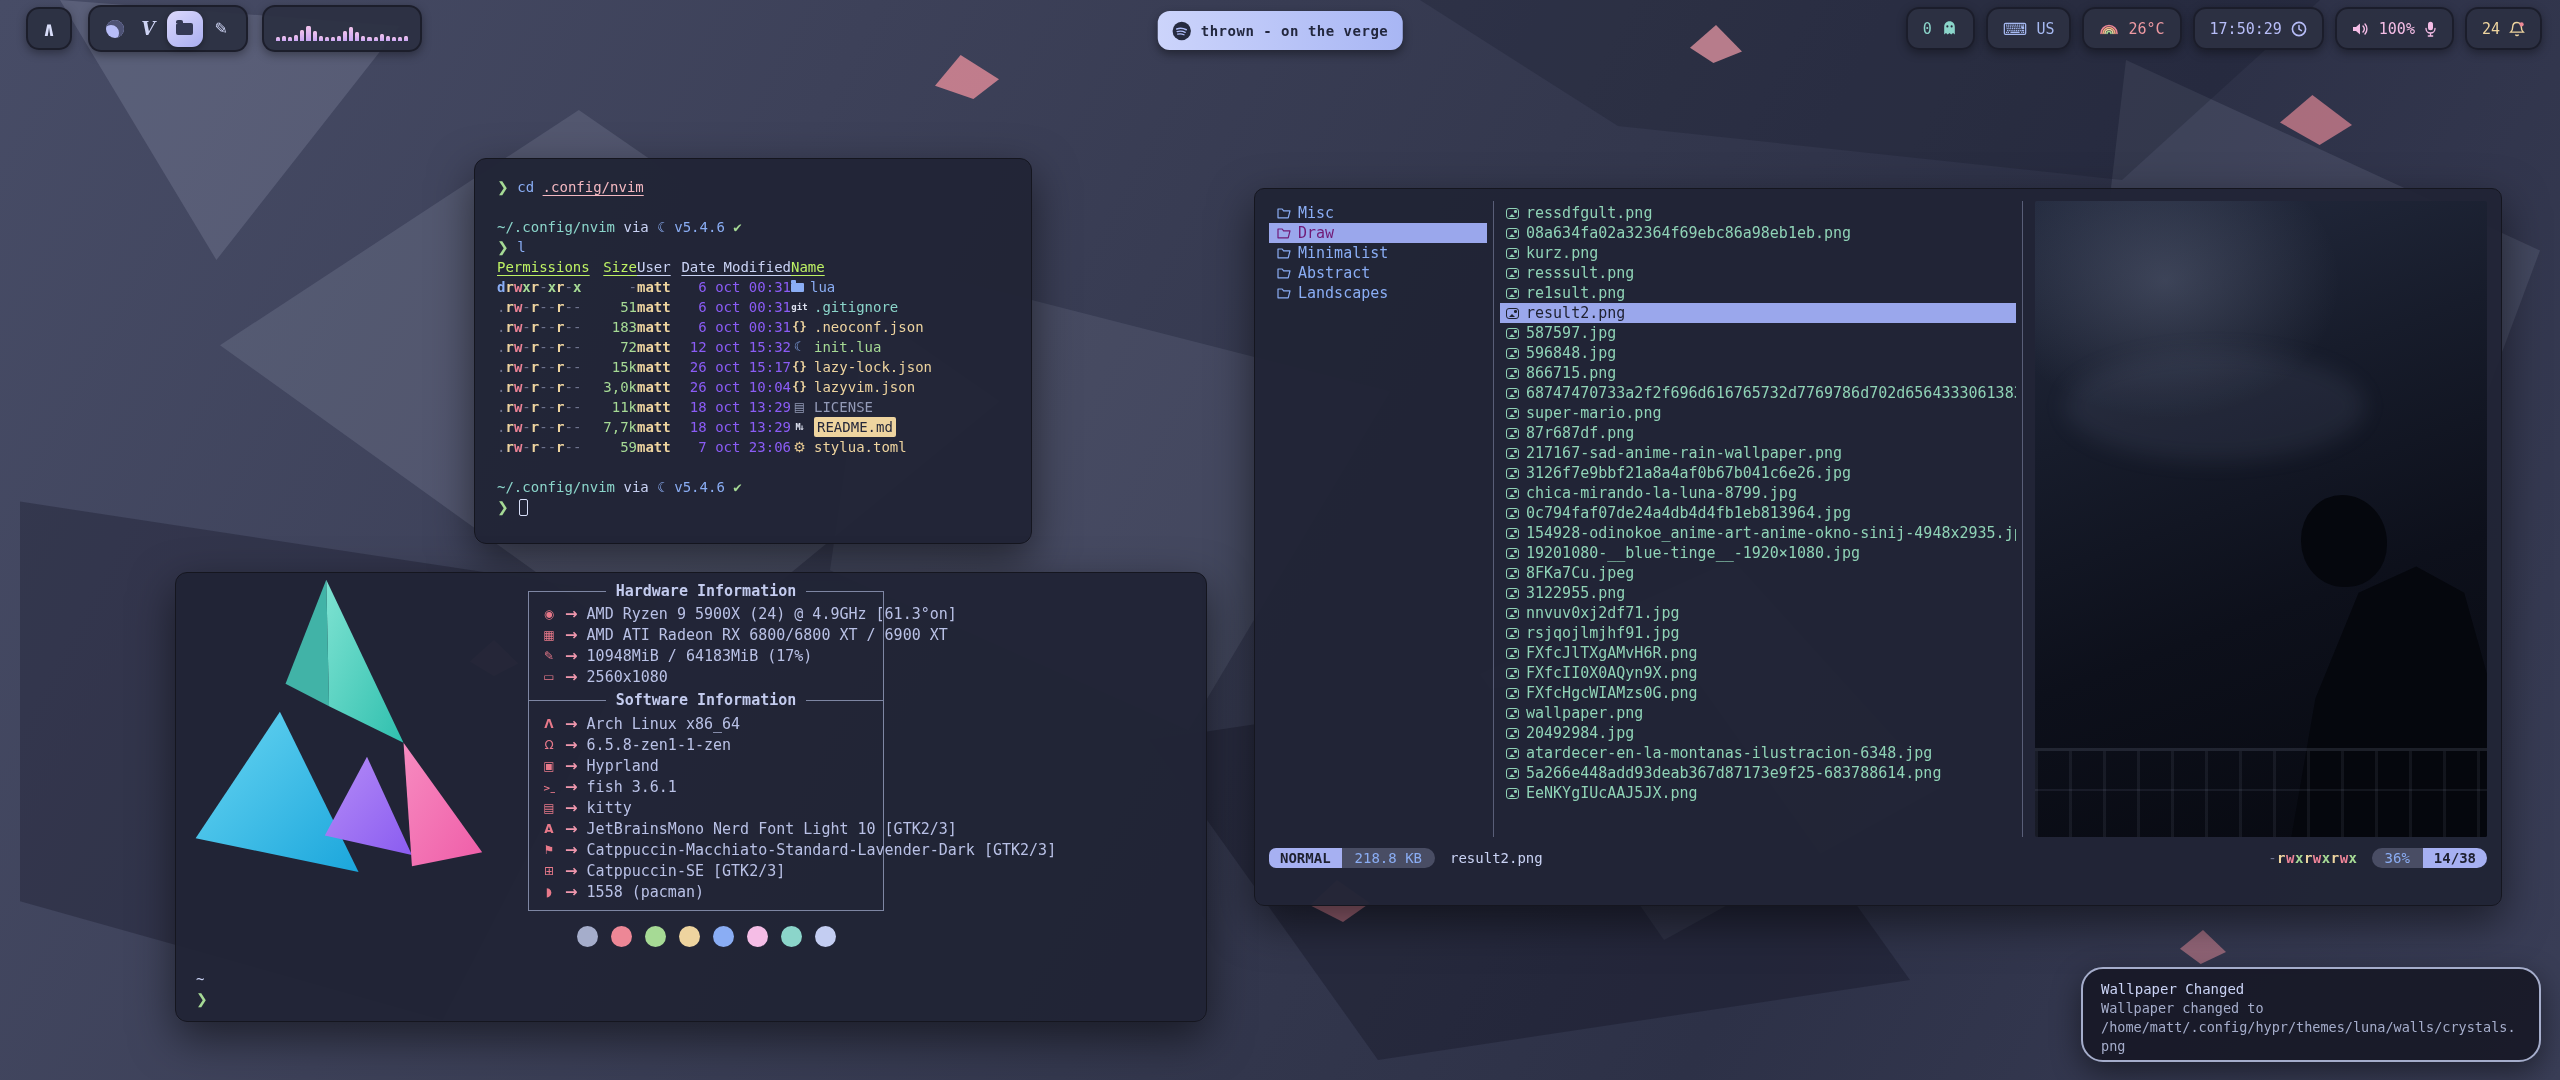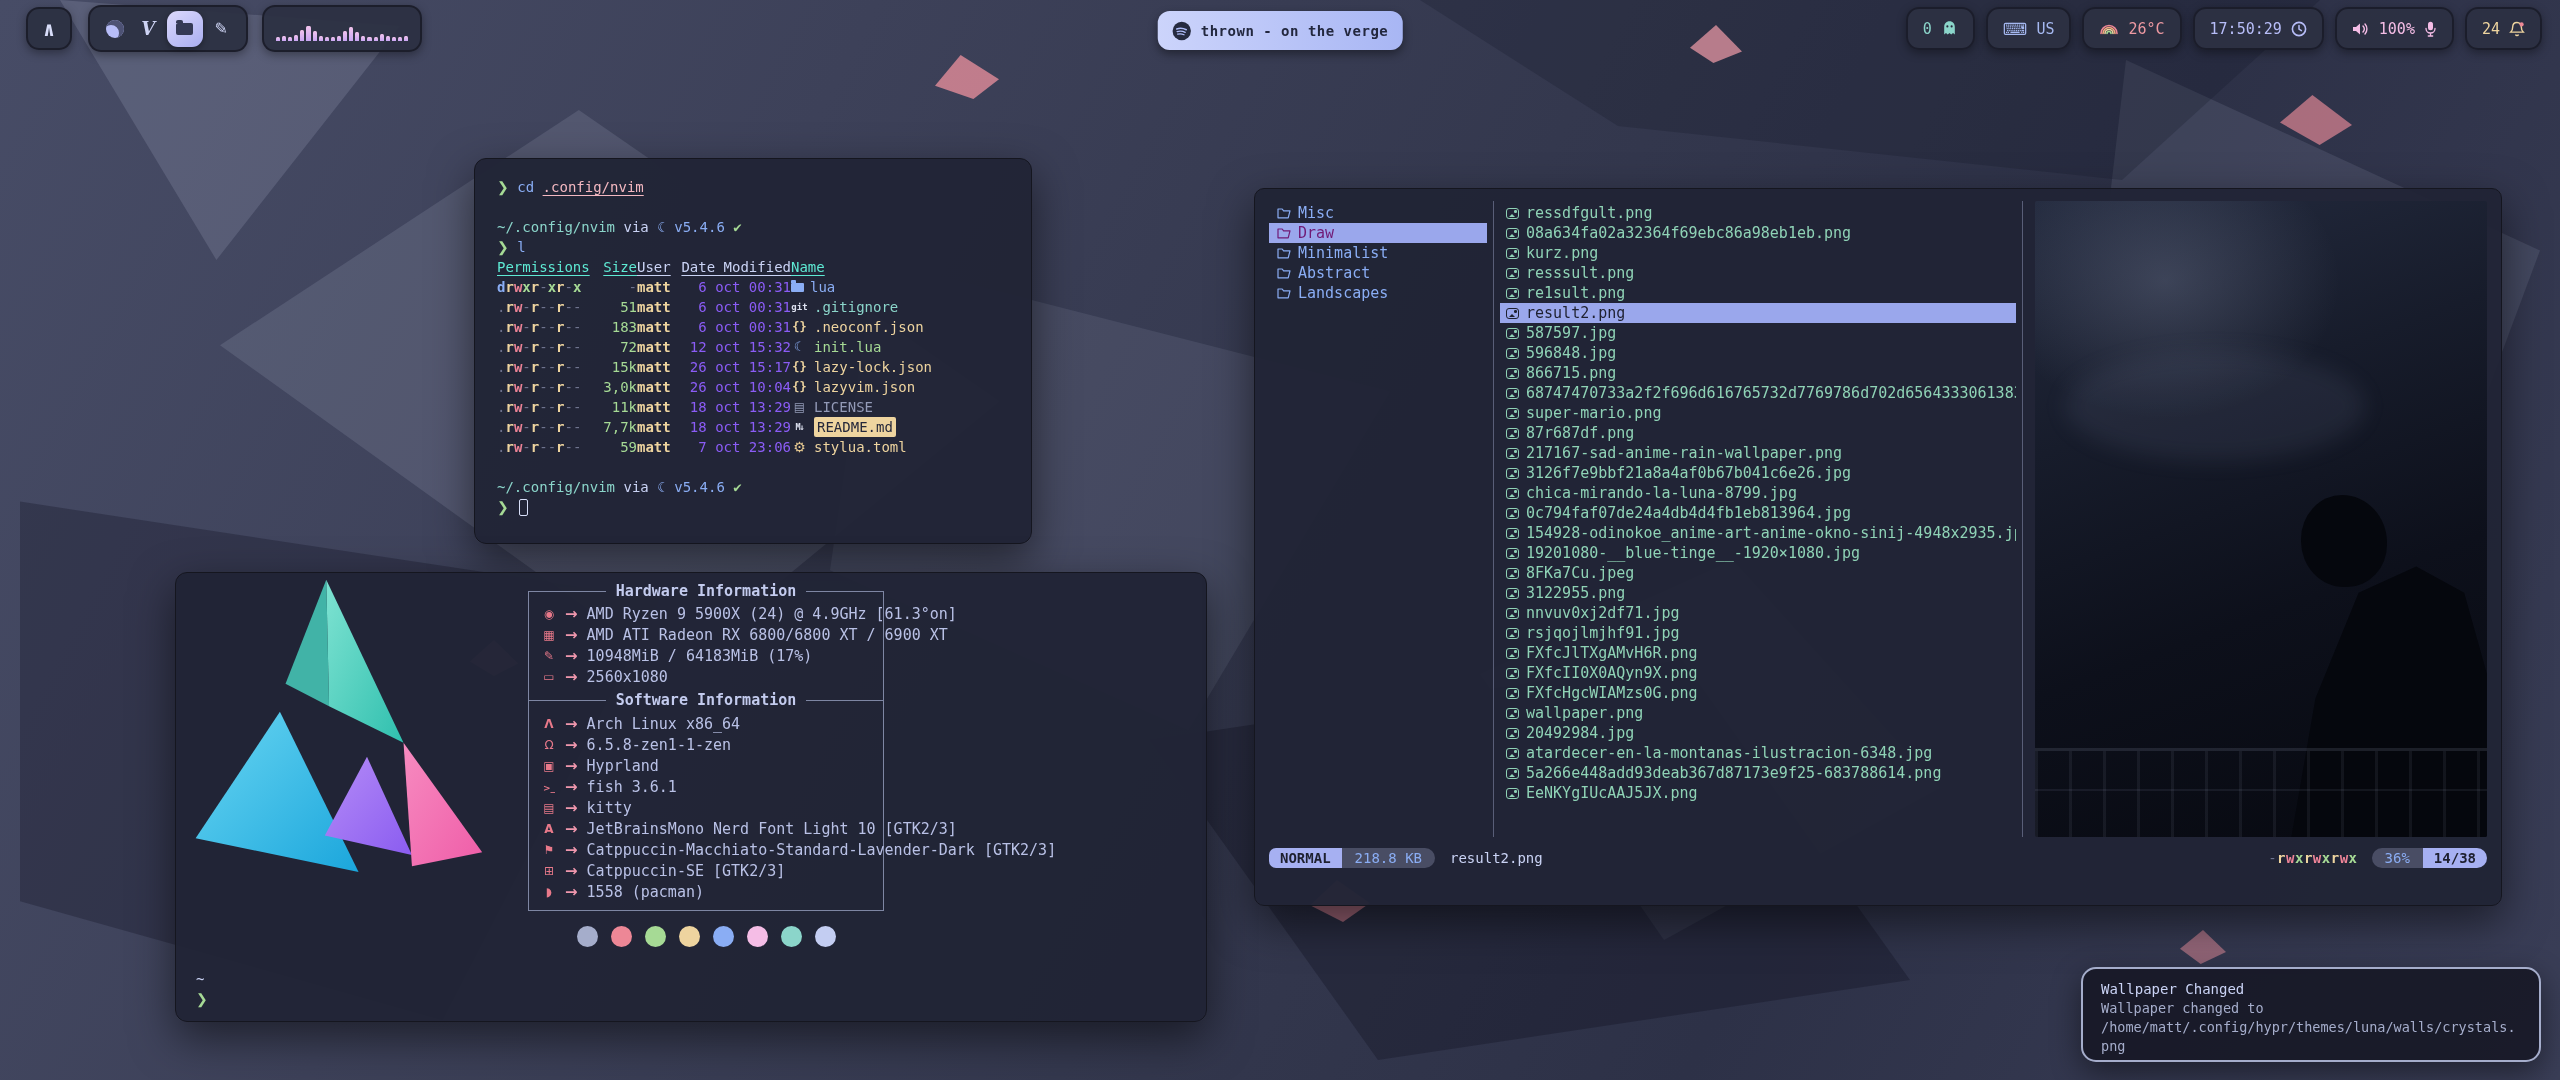--- a/index.html
+++ b/index.html
@@ -58,21 +58,21 @@
   .terminal { left:474px; top:158px; width:558px; height:386px; padding:18px 22px; font-size:14px; line-height:20px; color:#cad3f5; overflow:hidden; }
   .tline { height:20px; white-space:nowrap; display:flex; align-items:center; }
   .tline > span { margin-right:0; }
   .sp { width:8.5px; display:inline-block; flex:none; }
   .p-green { color:#a6da95; font-weight:bold; font-family:"DejaVu Sans", sans-serif; }
   .c-blue { color:#8aadf4; } .c-teal { color:#8bd5ca; } .c-green { color:#a6da95; }
   .c-yellow { color:#eed49f; } .c-gray { color:#939ab7; }
   .bold { font-weight:normal; }
   .arg-link { color:#f4b8c1; text-decoration:underline; text-underline-offset:3px; }
   .c-highlight { background:#eed49f; color:#24273a; padding:0 3px; border-radius:2px; }
-  .lsh span { text-decoration:underline; text-underline-offset:3px; color:#5eead4; }
+  .lsh span { text-decoration:underline; text-underline-offset:3px; color:#bef264; }
   .col { flex:none; }
   .col-perms { width:96px; margin-right:9px; }
   .col-size  { width:44px; margin-right:9px; text-align:right; color:#a6da95; }
   .col-size.dim-size { color:#6e738d; }
   .col-user  { width:40px; margin-right:9px; color:#eed49f; font-weight:bold; }
   .col-date  { width:114px; margin-right:10px; text-align:right; color:#8b5cf6; }
   .col-name  { display:flex; align-items:center; gap:6px; }
   .pc-blue { color:#8aadf4; font-weight:bold; } .pc-yellow { color:#eed49f; font-weight:bold; }
   .pc-red { color:#ee8498; font-weight:bold; } .pc-green { color:#a6da95; font-weight:bold; }
   .pc-dim { color:#6e738d; }
@@ -145,21 +145,21 @@
   .fmst-left, .fmst-right { display:flex; align-items:center; }
   .seg-mode { background:#a6b0f2; color:#1e2030; font-weight:bold; padding:2px 11px; border-radius:7px 0 0 7px; }
   .seg-size { background:#494d64; color:#8aadf4; padding:2px 13px; border-radius:0 13px 13px 0; }
   .fm-filename { margin-left:15px; color:#cad3f5; }
   .fm-perms { margin-right:14px; letter-spacing:.5px; }
   .seg-pct { background:#494d64; color:#8aadf4; padding:2px 13px; border-radius:13px 0 0 13px; }
   .seg-pos { background:#a6b0f2; color:#1e2030; font-weight:bold; padding:2px 11px; border-radius:0 13px 13px 0; }
 
   
   .notif { position:absolute; left:2081px; top:967px; width:460px; height:95px; background:rgba(25,26,40,.97);
-    border:2px solid #a5adcb; border-radius:15px; padding:11px 18px; box-shadow:0 10px 30px rgba(0,0,0,.45); }
+    border:2px solid #a5adcb; border-radius:22px; padding:11px 18px; box-shadow:0 10px 30px rgba(0,0,0,.45); }
   .notif-title { color:#cad3f5; font-size:14px; line-height:19px; }
   .notif-body { color:#a5adcb; font-size:13.5px; line-height:19px; overflow-wrap:anywhere; }
 </style>
 </head>
 <body>
 
 <div class="stage">
   <div class="shard s1"></div>
   <div class="shard s2"></div>
   <div class="shard s3"></div>

